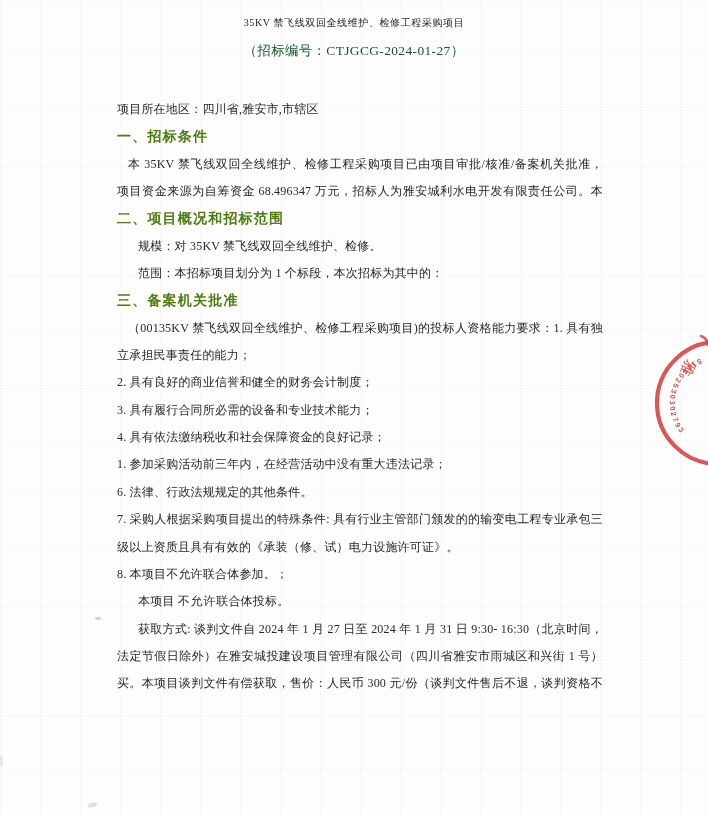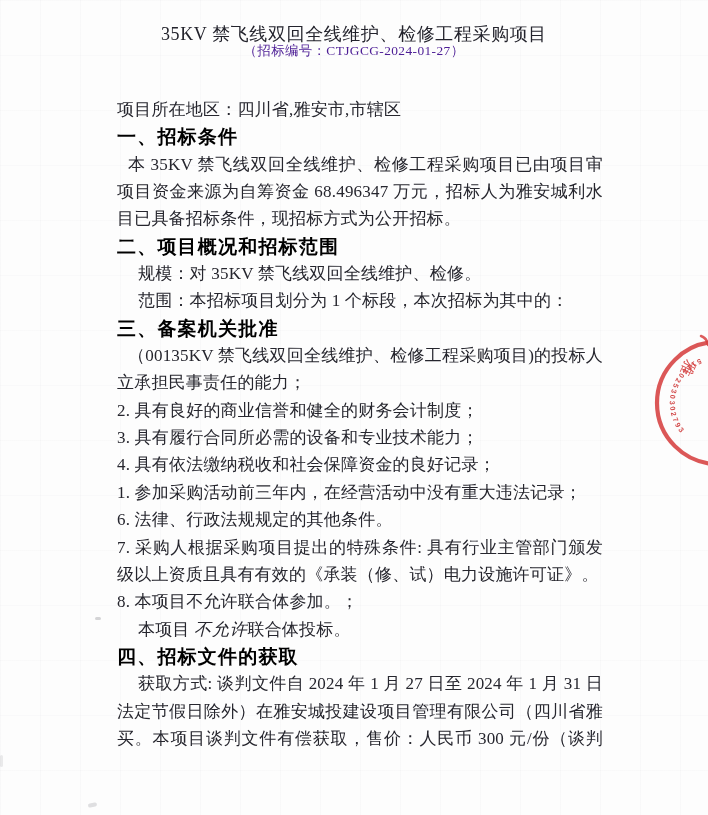--- a/index.html
+++ b/index.html
@@ -17,57 +17,56 @@
     content:"";
     position:absolute;inset:0;
     background:
       repeating-linear-gradient(to right, rgba(60,60,90,.022) 0 1px, transparent 1px 40px),
       repeating-linear-gradient(to bottom, rgba(60,60,90,.018) 0 1px, transparent 1px 55px);
     pointer-events:none;
   }
   .title{
     position:absolute;top:12px;left:0;right:0;
     text-align:center;
-    font-size:18px;line-height:22px;
+    font-size:10px;line-height:22px;
     letter-spacing:.6px;
     color:#23232c;
-    margin-top:11px;
   }
   .subtitle{
     position:absolute;top:40px;left:0;right:0;
     text-align:center;
     font-size:13.4px;line-height:22px;
     letter-spacing:.4px;
-    color:#4c1d95;
+    color:#14532d;
   }
   .content{
     position:absolute;left:117px;top:96px;width:486px;
   }
   .line{
     height:27.35px;line-height:27.35px;
-    font-size:17px;
+    font-size:12px;
     white-space:pre;
     letter-spacing:.2px;
   }
   .just{
     white-space:normal;
     text-align:justify;
     text-align-last:justify;
     overflow:hidden;
   }
   .h{
     font-family:"Liberation Sans","DejaVu Sans",sans-serif;
     font-weight:bold;
-    font-size:19px;
+    font-size:14px;
     letter-spacing:1.2px;
-    color:#000000;
+    color:#4d7c0f;
   }
   .ind1{padding-left:11px;}
   .ind2{padding-left:21px;}
-  .it{font-style:italic;letter-spacing:.8px;}
+  .it{letter-spacing:.8px;}
   .seal{
     position:absolute;left:648px;top:327px;
     pointer-events:none;
   }
   .speck{position:absolute;background:#6a6a72;border-radius:2px;}
   .speck.s1{left:95px;top:617px;width:6px;height:3px;opacity:.28;}
   .speck.s2{left:88px;top:803px;width:9px;height:4px;opacity:.2;transform:rotate(-12deg);}
   .speck.s3{left:0;top:755px;width:3px;height:12px;opacity:.13;}
 </style>
 </head>
@@ -77,40 +76,38 @@
 
   <div class="title">35KV 禁飞线双回全线维护、检修工程采购项目</div>
   <div class="subtitle">（招标编号：CTJGCG-2024-01-27）</div>
 
   <div class="content">
     <div class="line">项目所在地区：四川省,雅安市,市辖区</div>
 
     <div class="line h">一、招标条件</div>
     <div class="line just ind1">本 35KV 禁飞线双回全线维护、检修工程采购项目已由项目审批/核准/备案机关批准，</div>
     <div class="line just">项目资金来源为自筹资金 68.496347 万元，招标人为雅安城利水电开发有限责任公司。本项</div>
-    <div class="line">目已具备招标条件，现招标方式为公开招标。</div>
 
     <div class="line h">二、项目概况和招标范围</div>
     <div class="line ind2">规模：对 35KV 禁飞线双回全线维护、检修。</div>
     <div class="line ind2">范围：本招标项目划分为 1 个标段，本次招标为其中的：</div>
 
     <div class="line h">三、备案机关批准</div>
     <div class="line just ind1">（00135KV 禁飞线双回全线维护、检修工程采购项目)的投标人资格能力要求：1. 具有独</div>
     <div class="line">立承担民事责任的能力；</div>
     <div class="line">2. 具有良好的商业信誉和健全的财务会计制度；</div>
     <div class="line">3. 具有履行合同所必需的设备和专业技术能力；</div>
     <div class="line">4. 具有依法缴纳税收和社会保障资金的良好记录；</div>
     <div class="line">1. 参加采购活动前三年内，在经营活动中没有重大违法记录；</div>
     <div class="line">6. 法律、行政法规规定的其他条件。</div>
     <div class="line just">7. 采购人根据采购项目提出的特殊条件: 具有行业主管部门颁发的的输变电工程专业承包三</div>
     <div class="line">级以上资质且具有有效的《承装（修、试）电力设施许可证》。</div>
     <div class="line">8. 本项目不允许联合体参加。；</div>
     <div class="line ind2"><span>本项目 </span><span class="it">不允许</span><span>联合体投标。</span></div>
 
-    <div class="line h">四、招标文件的获取</div>
     <div class="line just ind2">获取方式: 谈判文件自 2024 年 1 月 27 日至 2024 年 1 月 31 日 9:30- 16:30（北京时间，</div>
     <div class="line just">法定节假日除外）在雅安城投建设项目管理有限公司（四川省雅安市雨城区和兴街 1 号）购</div>
     <div class="line just">买。本项目谈判文件有偿获取，售价：人民币 300 元/份（谈判文件售后不退，谈判资格不</div>
   </div>
 
   <svg class="seal" width="60" height="152" viewBox="0 0 60 152">
     <g fill="none">
       <circle cx="70" cy="76" r="61" stroke="#d64040" stroke-width="4.2" opacity="0.88"></circle>
       <path id="sealArc" d="M 57.6 29.6 A 48 48 0 0 0 57.6 122.4" fill="none"></path>
       <text font-size="7.2" fill="#cf3b3b" letter-spacing="2.1" opacity="0.92" font-family="Liberation Sans, DejaVu Sans, sans-serif" font-weight="bold">

